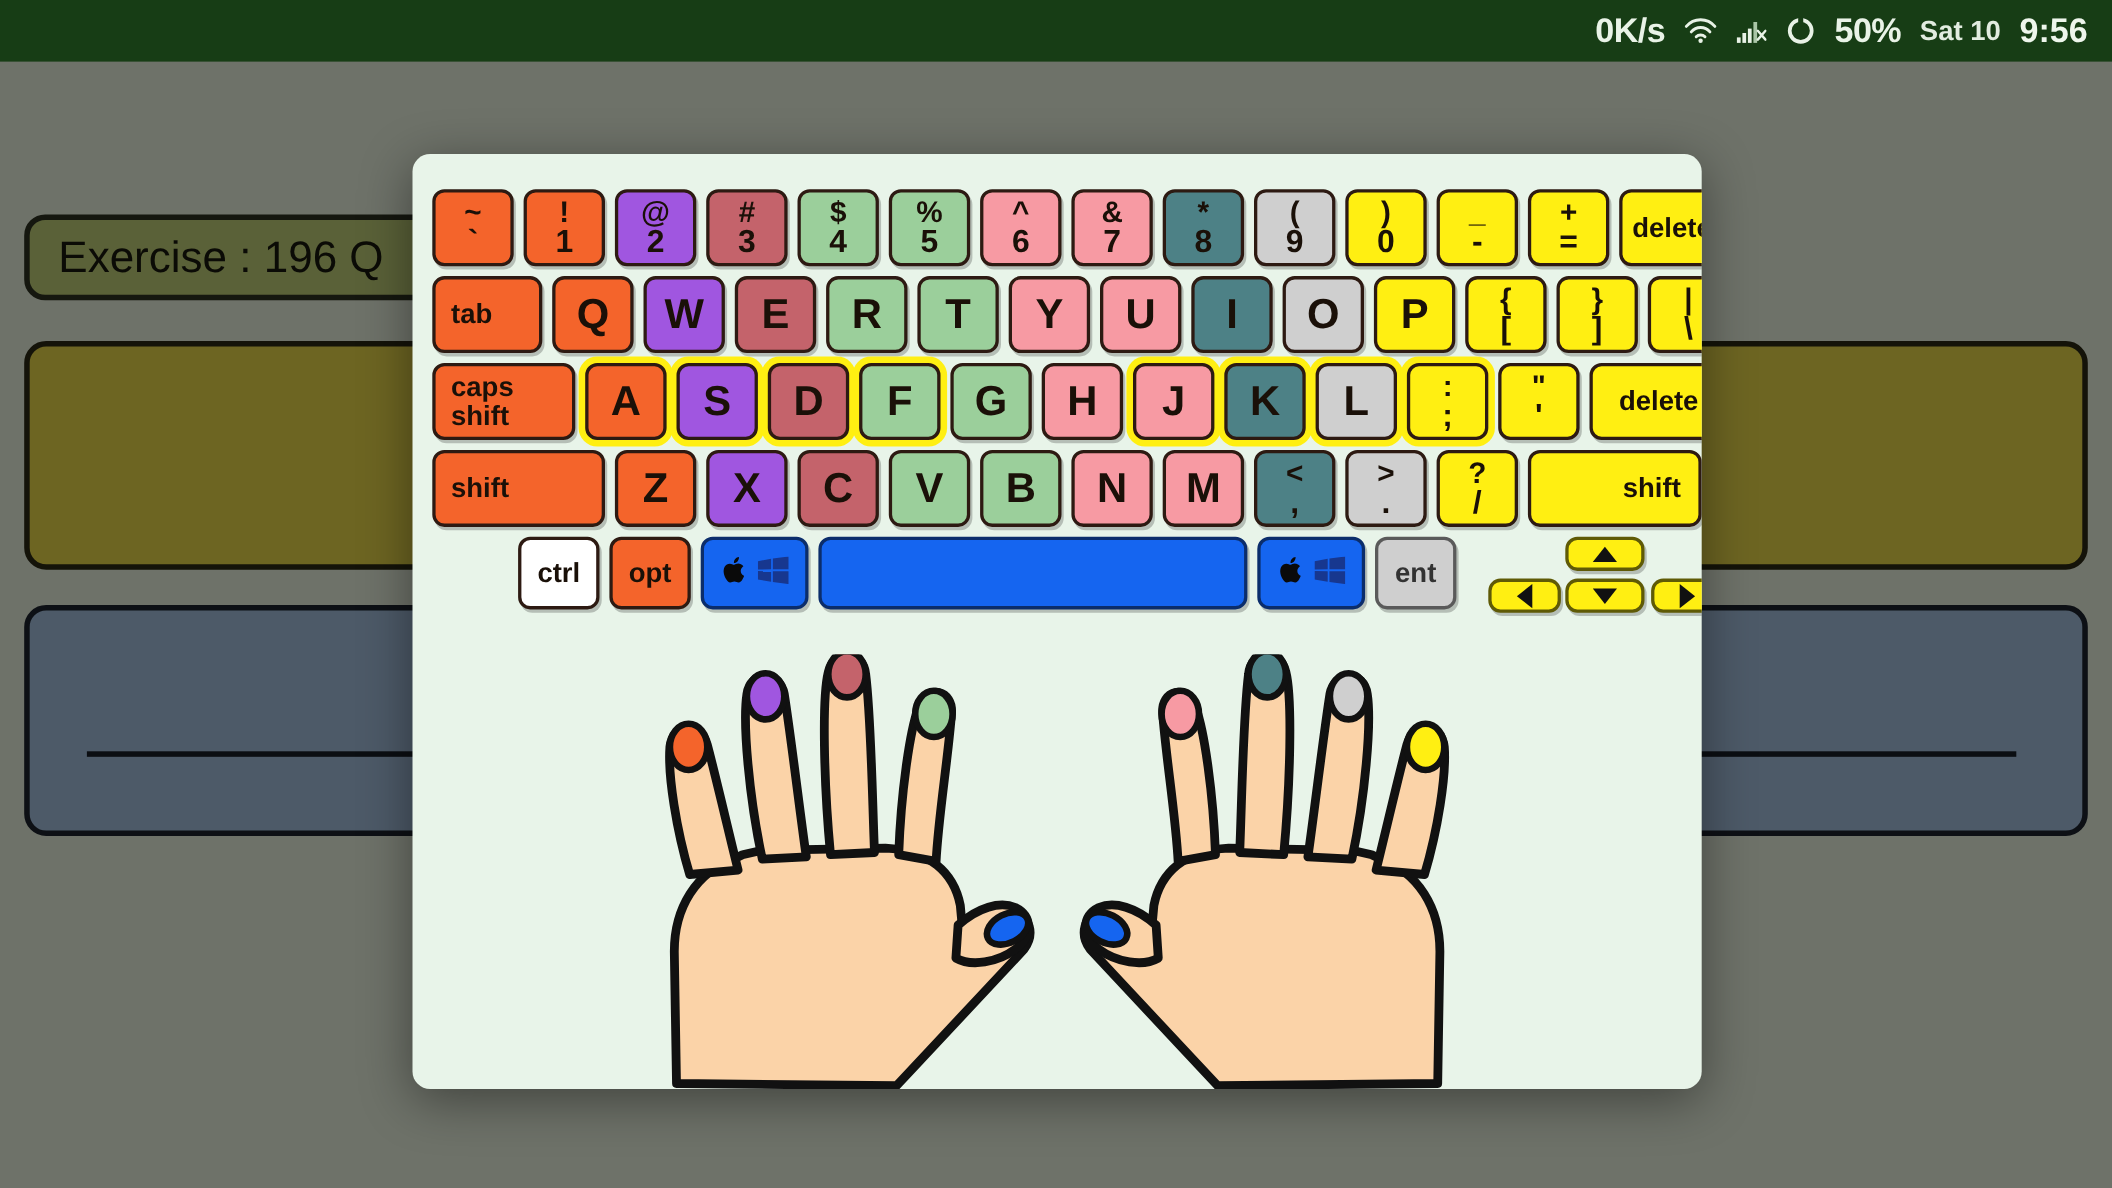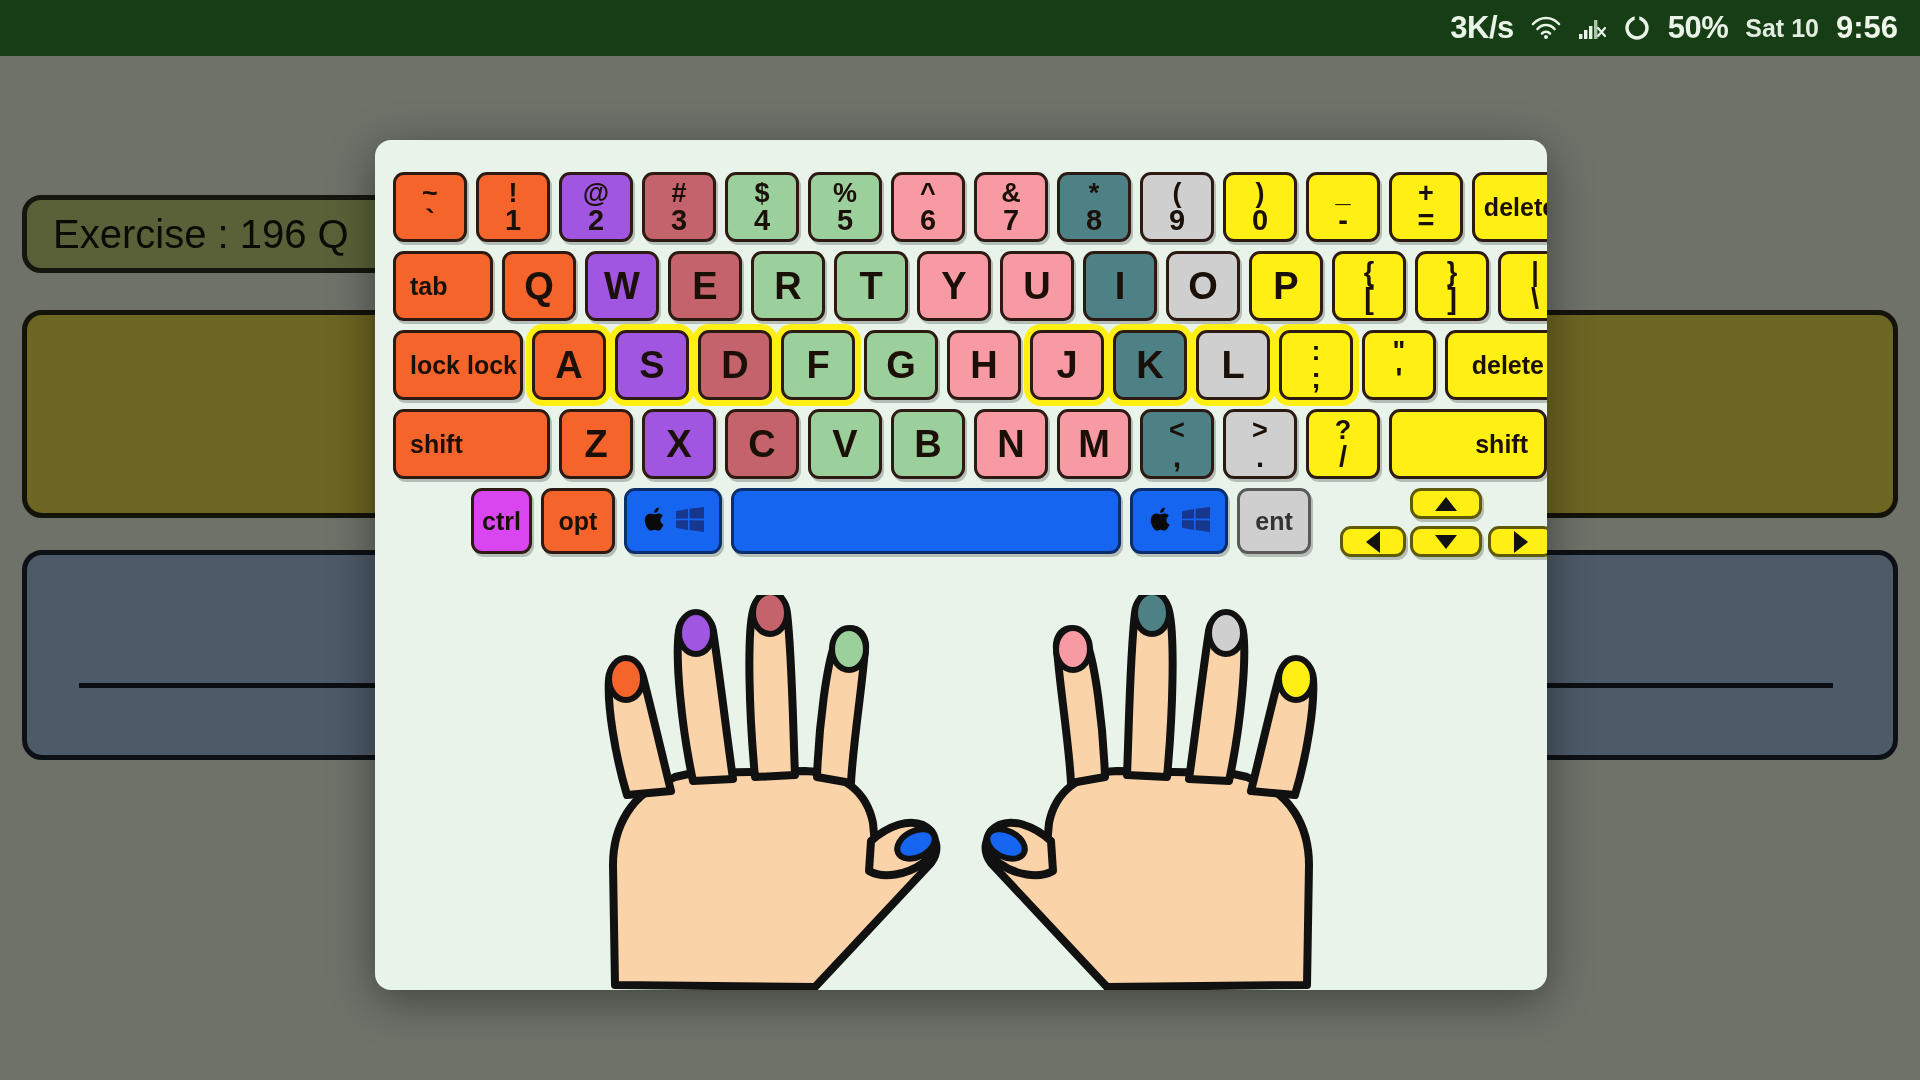--- a/index.html
+++ b/index.html
@@ -143,21 +143,21 @@
   .tri-right { border-top: 11px solid transparent; border-bottom: 11px solid transparent; border-left: 14px solid #111; }
 
   .hands { position: absolute; left: 0; top: 455px; width: 1172px; height: 395px; }
 </style>
 </head>
 <body>
 
 <div class="app-root">
 
   <div class="statusbar">
-    <span class="sb-text">3K/s</span>
+    <span class="sb-text">0K/s</span>
 
     <span class="ico wifi-ico">
       <svg viewBox="0 0 30 24" width="30" height="24">
         <path d="M2 8 A17 17 0 0 1 28 8" stroke="#e8f2e6" stroke-width="2.6" fill="none" stroke-linecap="round"></path>
         <path d="M6.5 13 A11 11 0 0 1 23.5 13" stroke="#e8f2e6" stroke-width="2.6" fill="none" stroke-linecap="round"></path>
         <path d="M11 17.5 A5.5 5.5 0 0 1 19 17.5" stroke="#e8f2e6" stroke-width="2.6" fill="none" stroke-linecap="round"></path>
         <circle cx="15" cy="21" r="2" fill="#e8f2e6"></circle>
       </svg>
     </span>
 
@@ -303,21 +303,21 @@
             <span class="glyph-top">}</span>
             <span class="glyph-bot">]</span>
           </div>
           <div class="key" style="width:74px;background:#ffef12">
             <span class="glyph-top">|</span>
             <span class="glyph-bot">\</span>
           </div>
         </div>
         <div class="kbd-row">
           <div class="key wordleft" style="width:130px;background:#f4642b">
-            <span class="word">lock lock</span>
+            <span class="word">caps shift</span>
           </div>
           <div class="key home" style="width:74px;background:#f4642b">
             <span class="single">A</span>
           </div>
           <div class="key home" style="width:74px;background:#a056e0">
             <span class="single">S</span>
           </div>
           <div class="key home" style="width:74px;background:#c4636b">
             <span class="single">D</span>
           </div>
@@ -386,21 +386,21 @@
           </div>
           <div class="key" style="width:74px;background:#ffef12">
             <span class="glyph-top">?</span>
             <span class="glyph-bot">/</span>
           </div>
           <div class="key wordright" style="width:158px;background:#ffef12">
             <span class="word">shift</span>
           </div>
         </div>
         <div class="kbd-row bottom" style="padding-left:78px">
-          <div class="key mod" style="width:61px;background:#d946ef">
+          <div class="key mod" style="width:74px;background:#ffffff">
             <span class="word">ctrl</span>
           </div>
           <div class="key mod" style="width:74px;background:#f4642b">
             <span class="word">opt</span>
           </div>
           <div class="key mod cmd" style="width:98px">
             <span class="logo-wrap">
               <span><svg class="apple-logo" viewBox="0 0 24 27" width="24" height="27">
                   <path fill="#0a0a0a" d="M17.4 14.2c0-3 2.4-4.4 2.5-4.5-1.4-2-3.5-2.3-4.2-2.3-1.8-.2-3.5 1-4.4 1-.9 0-2.3-1-3.8-1C5.6 7.4 3.8 8.5 2.8 10.3c-2 3.5-.5 8.6 1.4 11.4 1 1.4 2.1 2.9 3.6 2.9 1.5-.1 2-.9 3.8-.9s2.3.9 3.8.9c1.6 0 2.6-1.4 3.5-2.8 1.1-1.6 1.6-3.2 1.6-3.3-.1 0-3.1-1.2-3.1-4.3z"></path>
                   <path fill="#0a0a0a" d="M14.6 5.2c.8-1 1.3-2.4 1.2-3.8-1.2 0-2.6.8-3.4 1.8-.8.9-1.4 2.3-1.2 3.7 1.3.1 2.6-.7 3.4-1.7z"></path>

